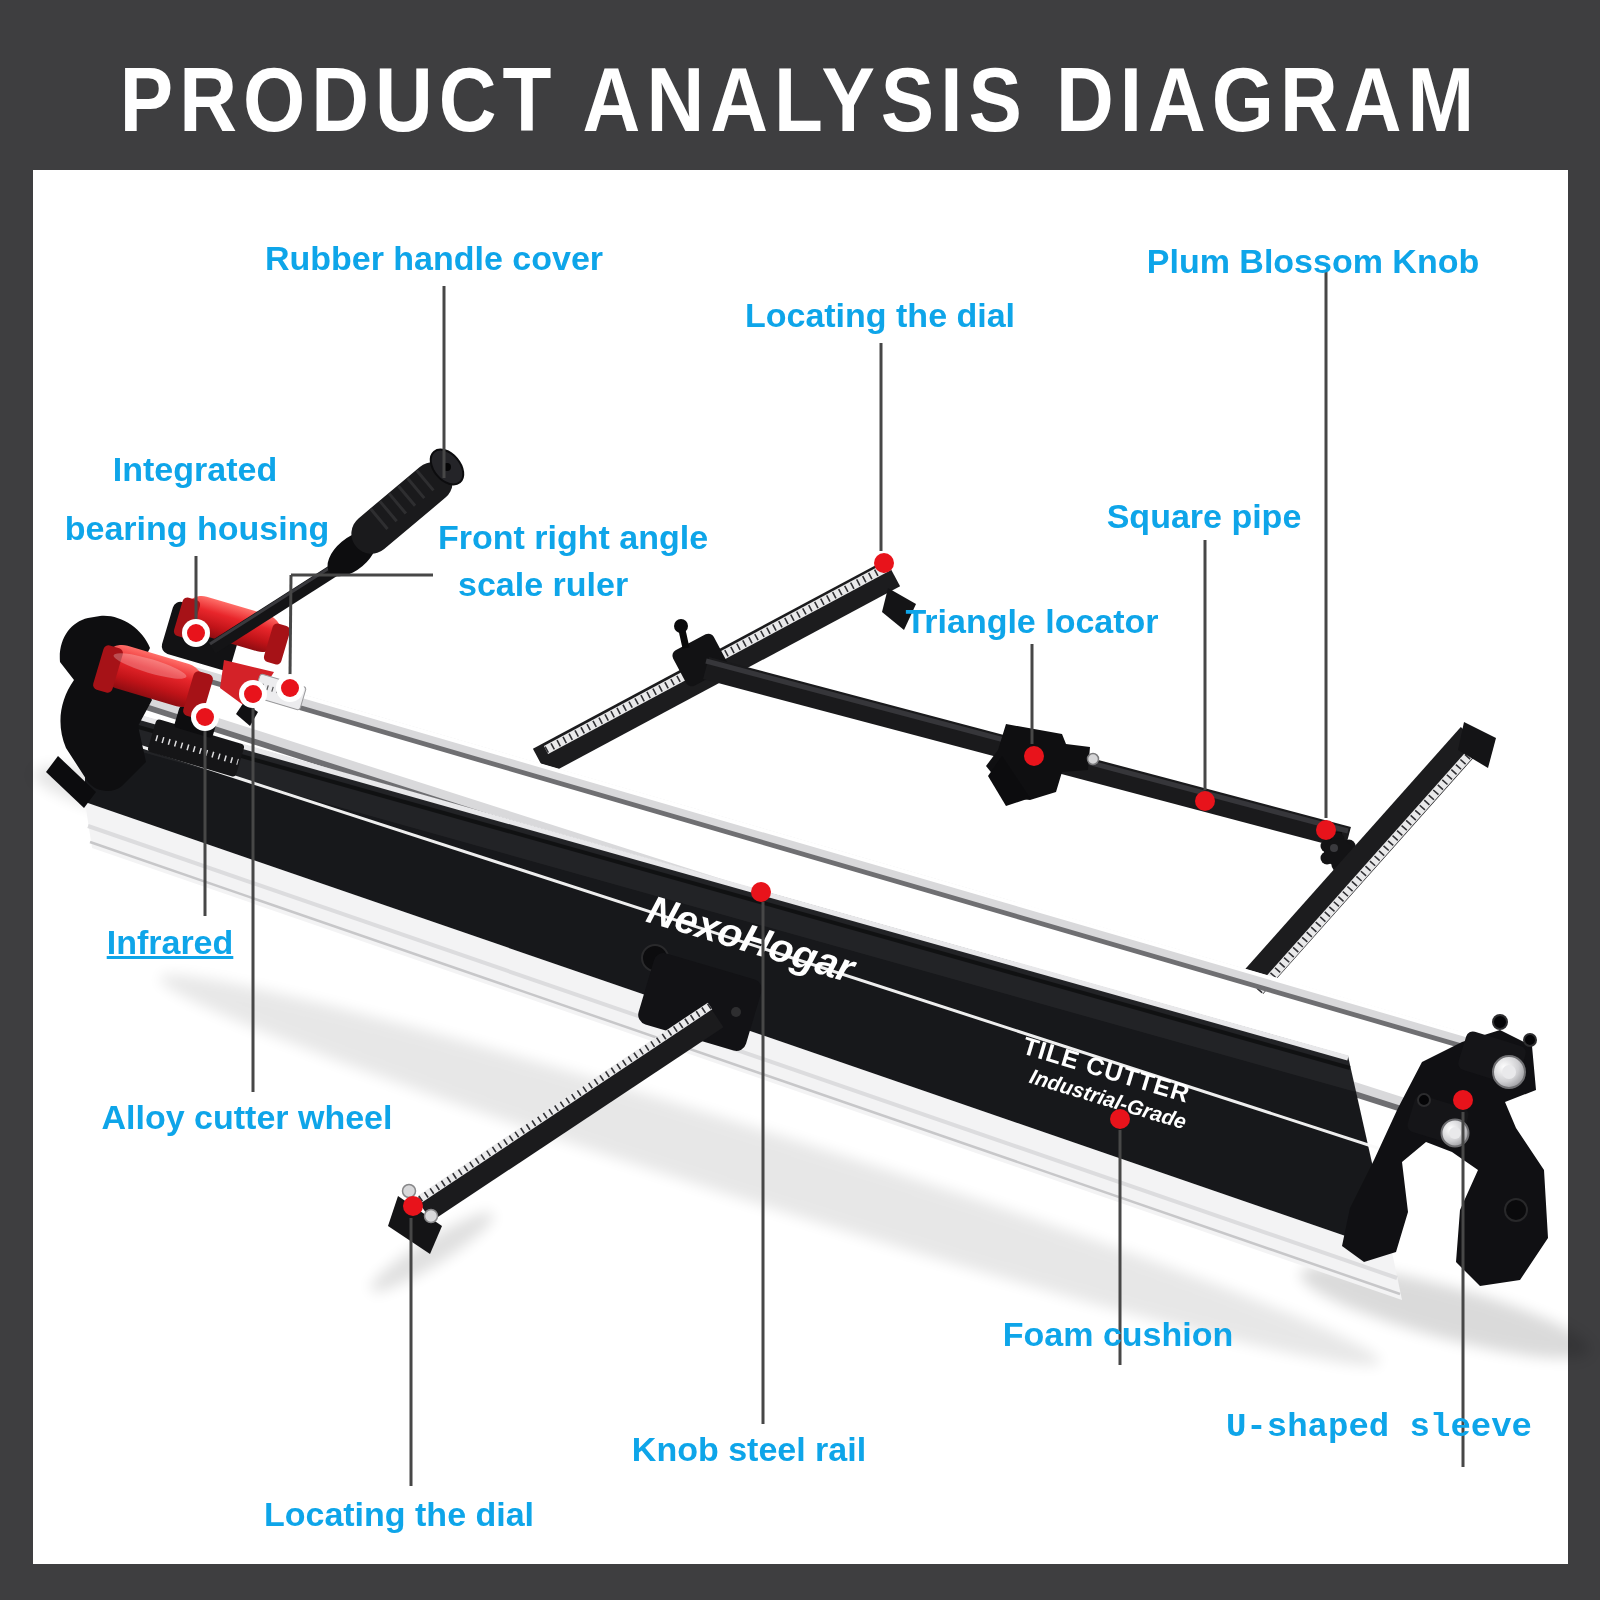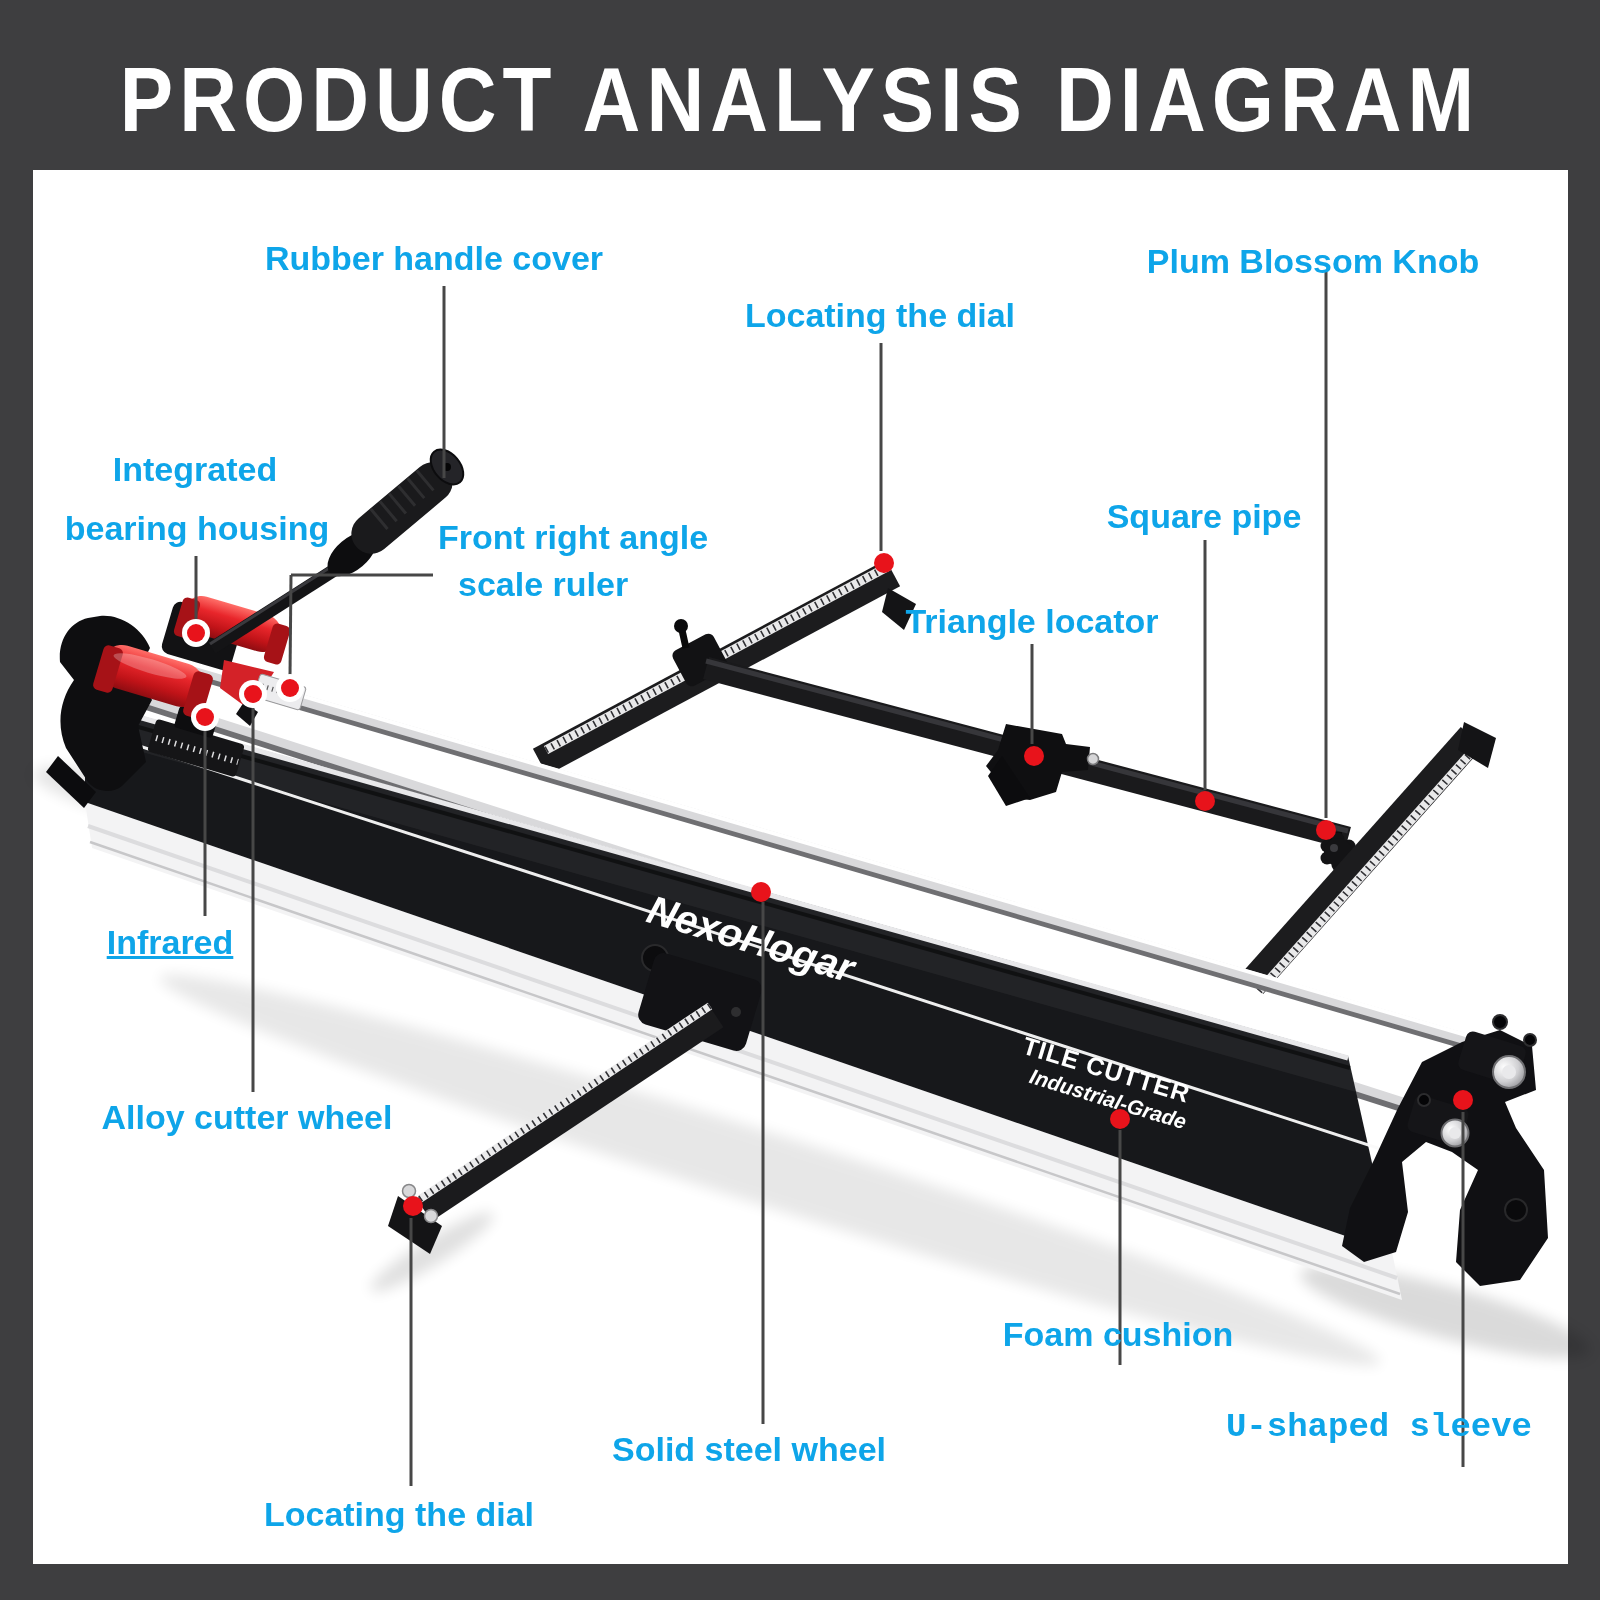--- a/index.html
+++ b/index.html
@@ -248,17 +248,17 @@
     <div class="ann-label center" style="left: 195px; top: 469px;">Integrated</div>
     <div class="ann-label center" style="left: 197px; top: 528px;">bearing housing</div>
     <div class="ann-label left" style="left: 438px; top: 537px; text-align: right;">Front right angle</div>
     <div class="ann-label left" style="left: 438px; top: 584px; margin-left: 20px;">scale ruler</div>
     <div class="ann-label center" style="left: 880px; top: 315px;">Locating the dial</div>
     <div class="ann-label center" style="left: 1313px; top: 261px;">Plum Blossom Knob</div>
     <div class="ann-label center" style="left: 1204px; top: 516px;">Square pipe</div>
     <div class="ann-label center" style="left: 1032px; top: 621px;">Triangle locator</div>
     <div class="ann-label center" style="left: 170px; top: 942px; text-decoration: underline;">Infrared</div>
     <div class="ann-label center" style="left: 247px; top: 1117px;">Alloy cutter wheel</div>
-    <div class="ann-label center" style="left: 749px; top: 1449px;">Solid steel wheel</div>
+    <div class="ann-label center" style="left: 749px; top: 1449px;">Knob steel rail</div>
     <div class="ann-label center" style="left: 399px; top: 1514px;">Locating the dial</div>
     <div class="ann-label center" style="left: 1118px; top: 1334px;">Foam cushion</div>
     <div class="ann-label center" style="left: 1379px; top: 1427px; font-family: Liberation Mono, monospace;">U-shaped sleeve</div>
   </div>
 
 </body></html>

